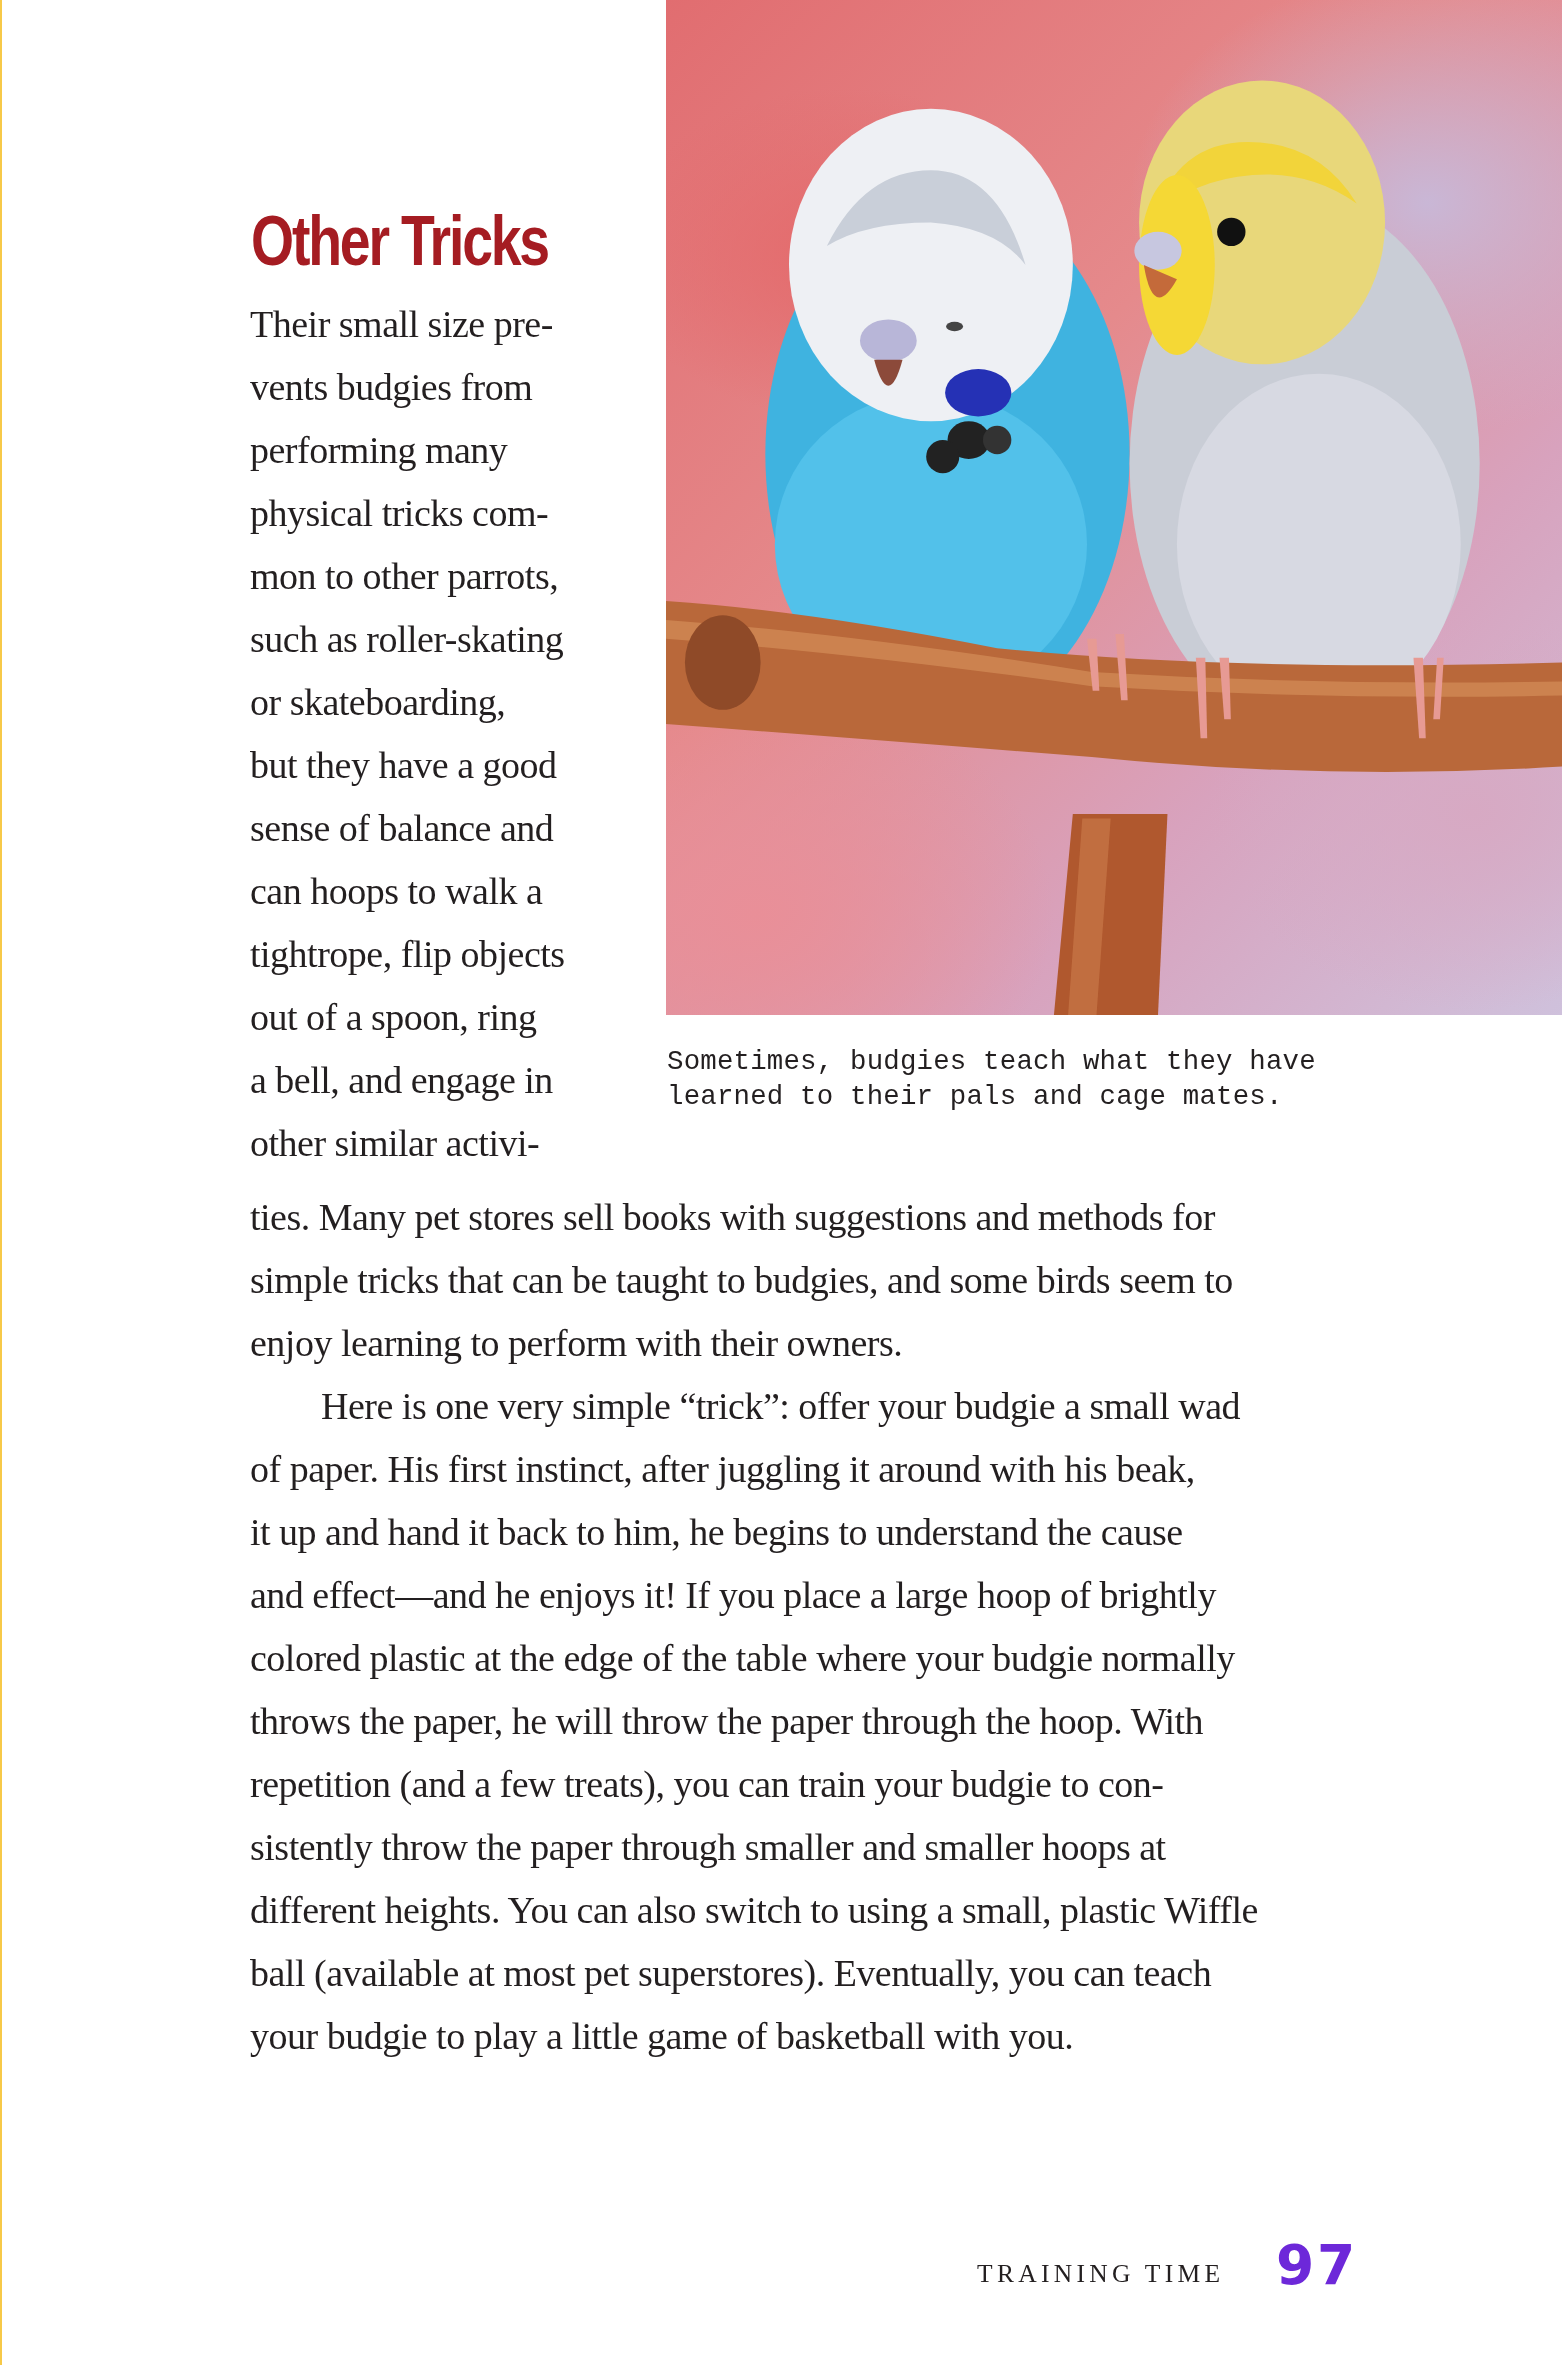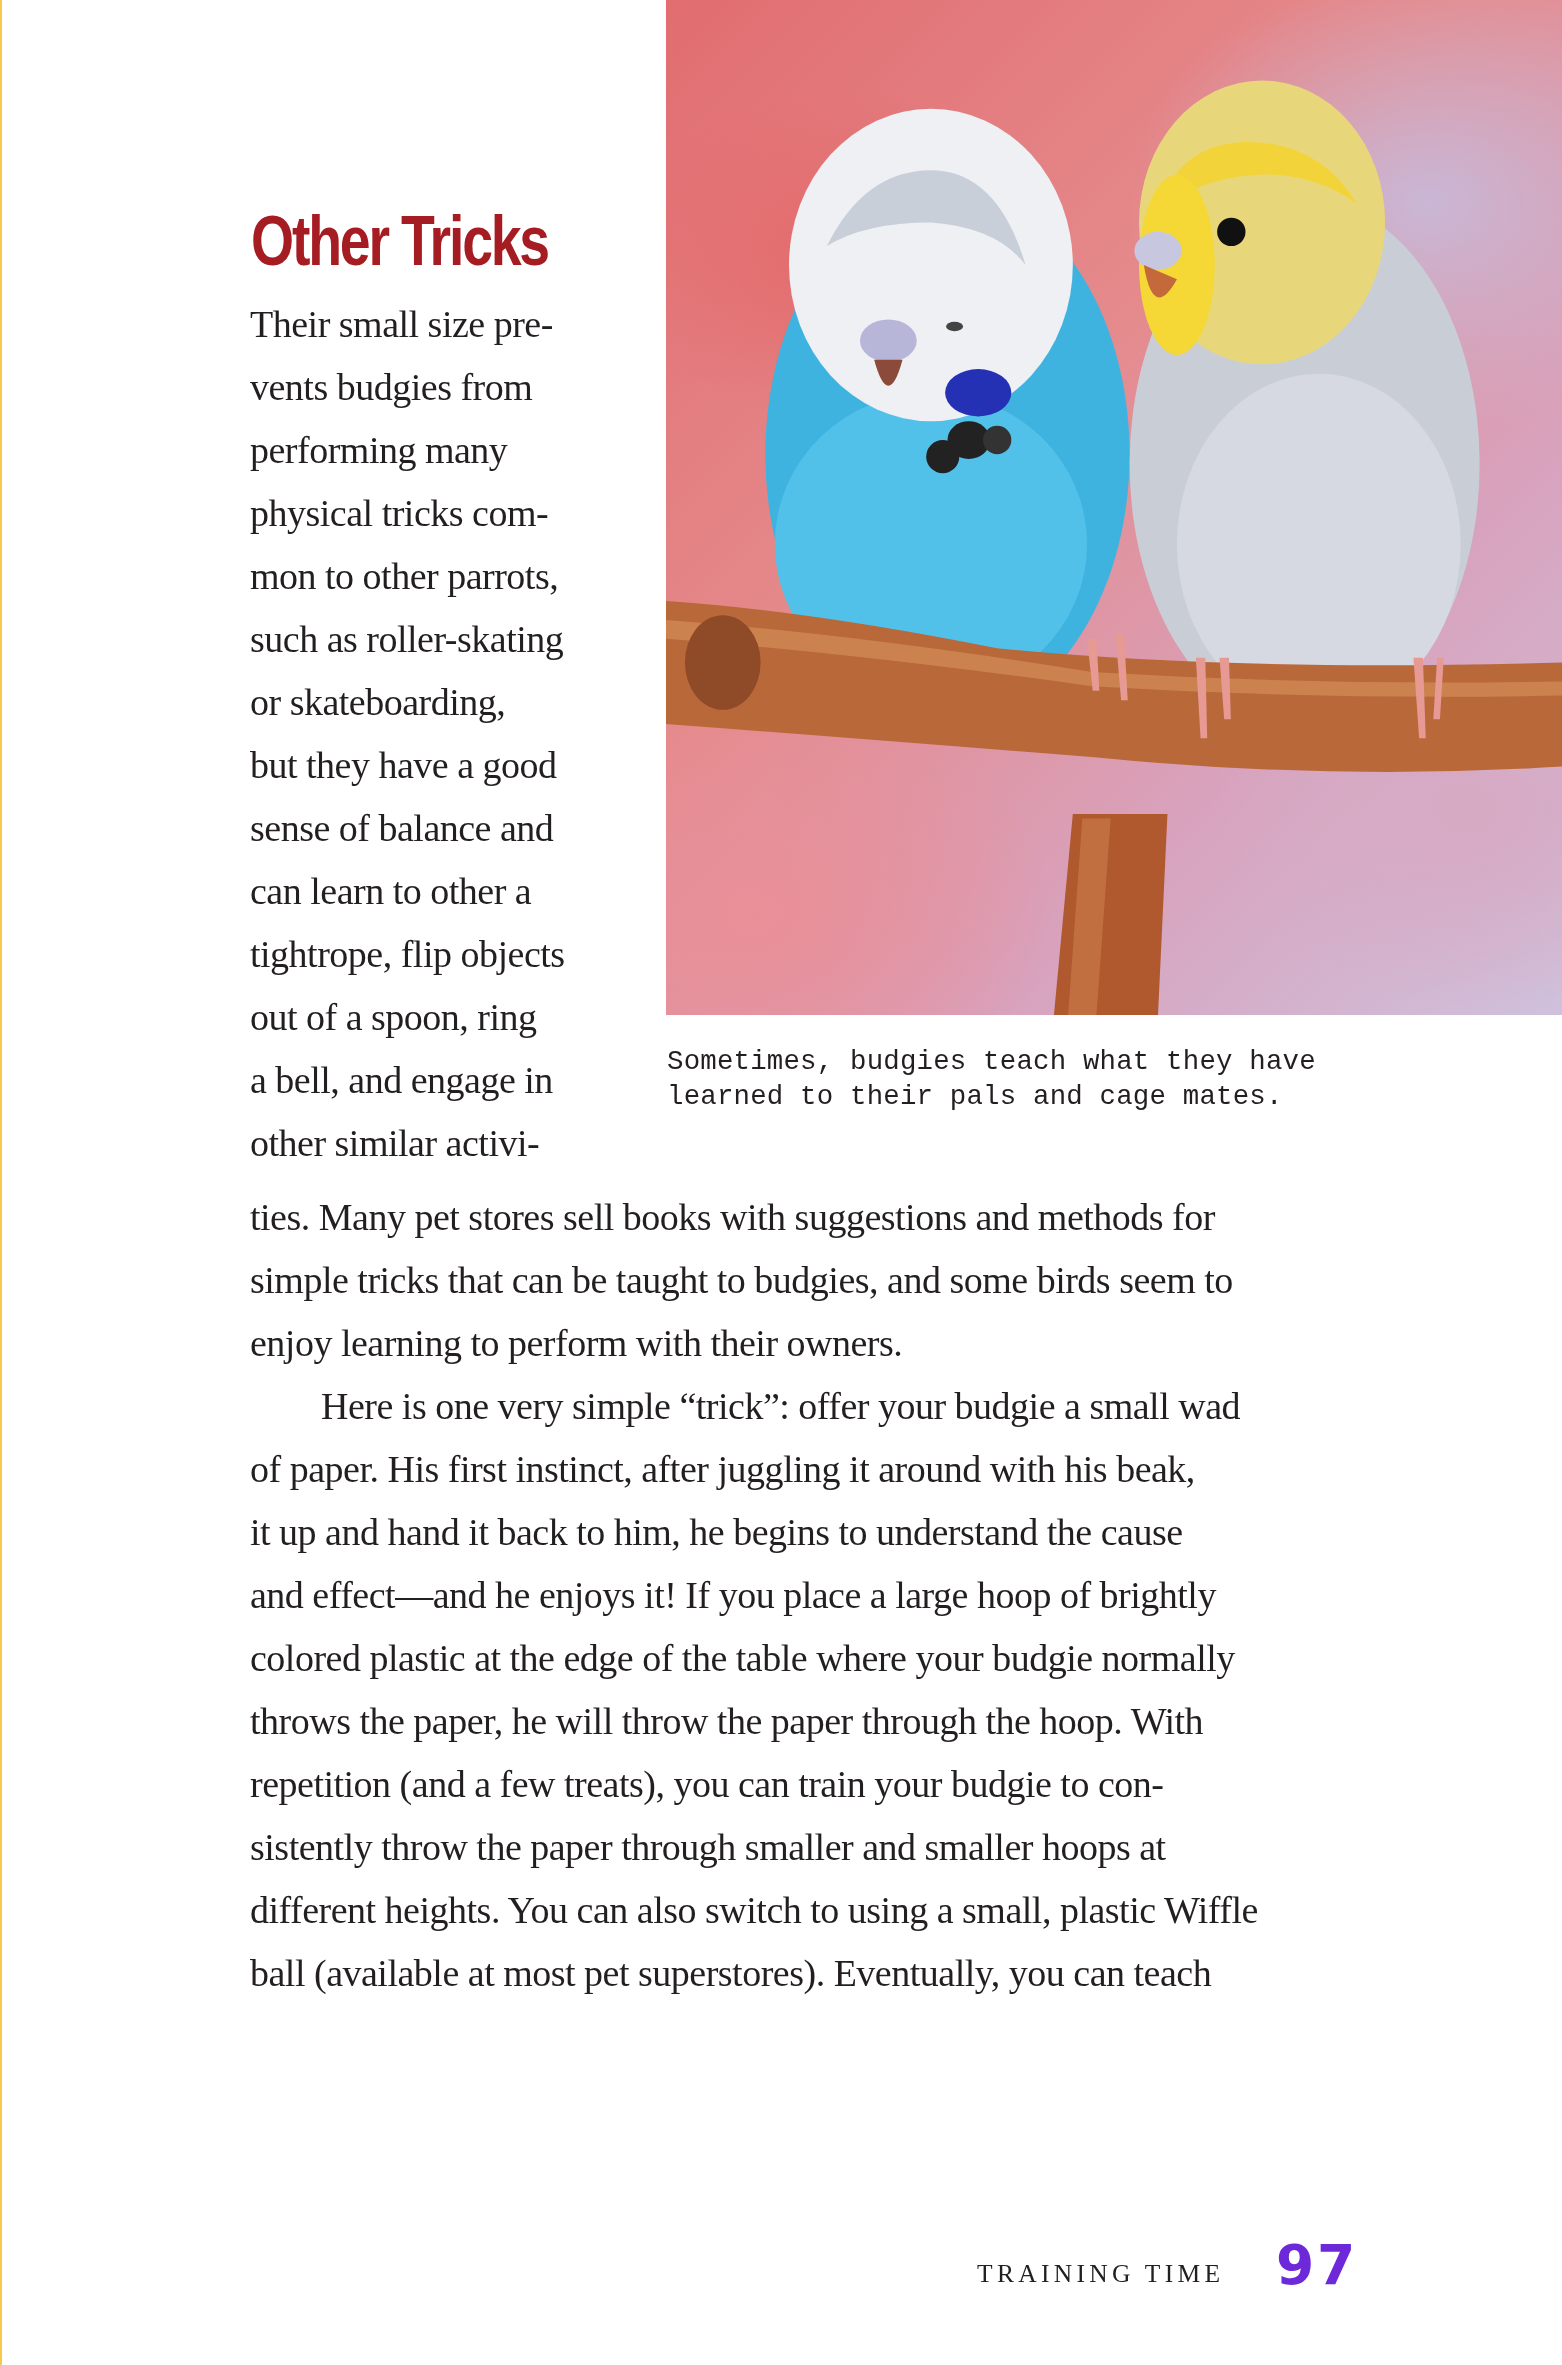--- a/index.html
+++ b/index.html
@@ -124,21 +124,21 @@
 <div class="body-text narrow-col">
   <span class="line">Their small size pre-</span>
   <span class="line">vents budgies from</span>
   <span class="line">performing many</span>
   <span class="line">physical tricks com-</span>
   <span class="line">mon to other parrots,</span>
   <span class="line">such as roller-skating</span>
   <span class="line">or skateboarding,</span>
   <span class="line">but they have a good</span>
   <span class="line">sense of balance and</span>
-  <span class="line">can learn to other a</span>
+  <span class="line">can hoops to walk a</span>
   <span class="line">tightrope, flip objects</span>
   <span class="line">out of a spoon, ring</span>
   <span class="line">a bell, and engage in</span>
   <span class="line">other similar activi-</span>
 </div>
 
 <div class="caption">
   <span class="line">Sometimes, budgies teach what they have</span>
   <span class="line">learned to their pals and cage mates.</span>
 </div>
@@ -150,17 +150,18 @@
   <span class="line indent">Here is one very simple “trick”: offer your budgie a small wad</span>
   <span class="line">of paper. His first instinct, after juggling it around with his beak,</span>
   <span class="line">it up and hand it back to him, he begins to understand the cause</span>
   <span class="line">and effect—and he enjoys it! If you place a large hoop of brightly</span>
   <span class="line">colored plastic at the edge of the table where your budgie normally</span>
   <span class="line">throws the paper, he will throw the paper through the hoop. With</span>
   <span class="line">repetition (and a few treats), you can train your budgie to con-</span>
   <span class="line">sistently throw the paper through smaller and smaller hoops at</span>
   <span class="line">different heights. You can also switch to using a small, plastic Wiffle</span>
   <span class="line">ball (available at most pet superstores). Eventually, you can teach</span>
+  <span class="line">your budgie to play a little game of basketball with you.</span>
 </div>
 
 <div class="running-head">TRAINING TIME</div>
 <div class="page-number">97</div>
 
 
 </body></html>

